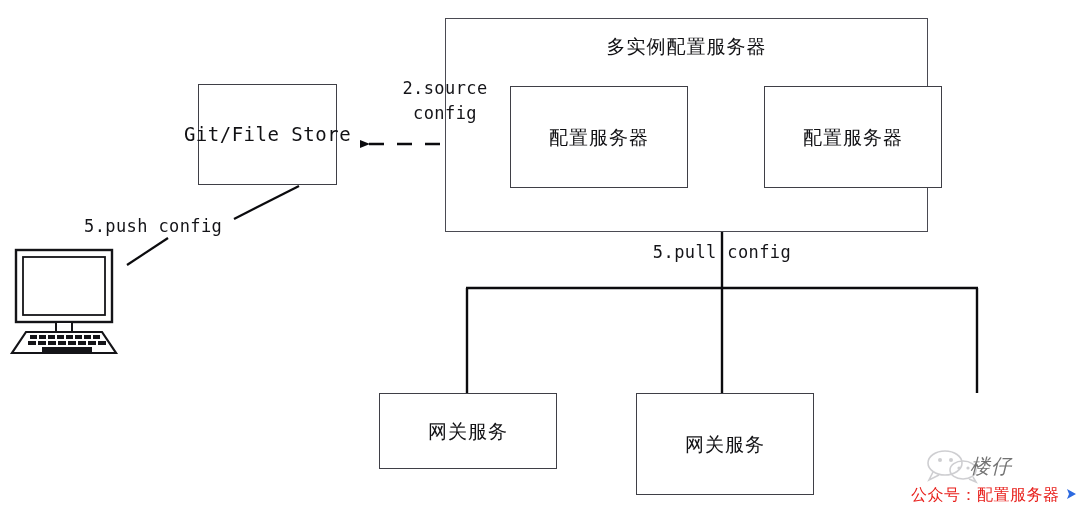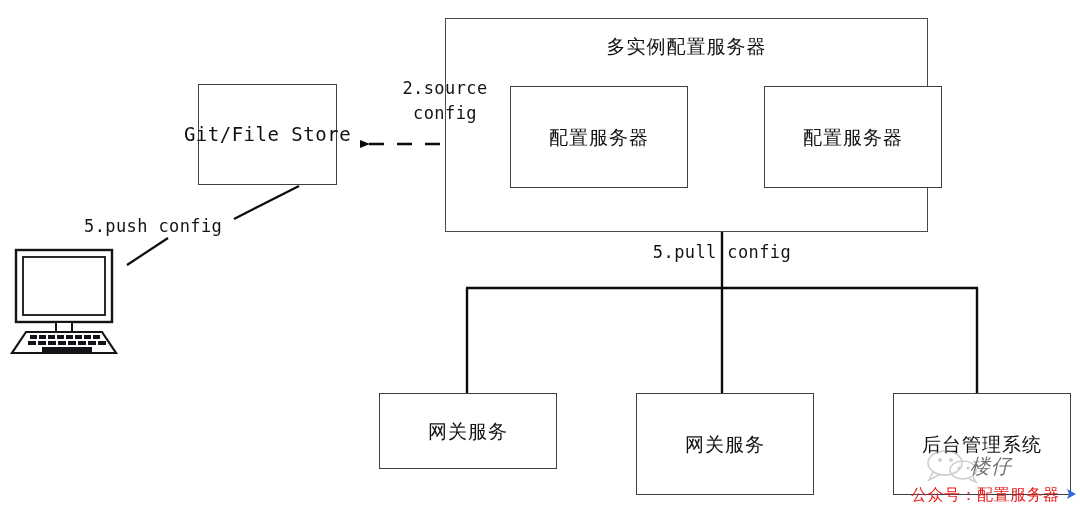--- a/index.html
+++ b/index.html
@@ -215,23 +215,20 @@
   </div>
 
   <div class="box" style="left:379px; top:393px; width:178px; height:76px;">
     <span class="label-cn">网关服务</span>
   </div>
 
   <div class="box" style="left:636px; top:393px; width:178px; height:102px;">
     <span class="label-cn">网关服务</span>
   </div>
 
-  <div class="box" style="left:893px; top:393px; width:178px; height:102px;">
-    <span class="label-cn">后台管理系统</span>
-  </div>
 
   <div class="flabel" style="left:84px; top:216px;">5.push config</div>
 
   <div class="flabel center" style="left:390px; top:78px; width:110px;text-align:center;">2.source</div>
   <div class="flabel center" style="left:390px; top:103px; width:110px;">config</div>
 
   <div class="flabel center" style="left:632px; top:242px; width:180px;">5.pull config</div>
 
   <svg id="watermark" viewBox="0 0 140 36" xmlns="http://www.w3.org/2000/svg">
     <g fill="none" stroke="#8c8c93" stroke-width="1.6">

